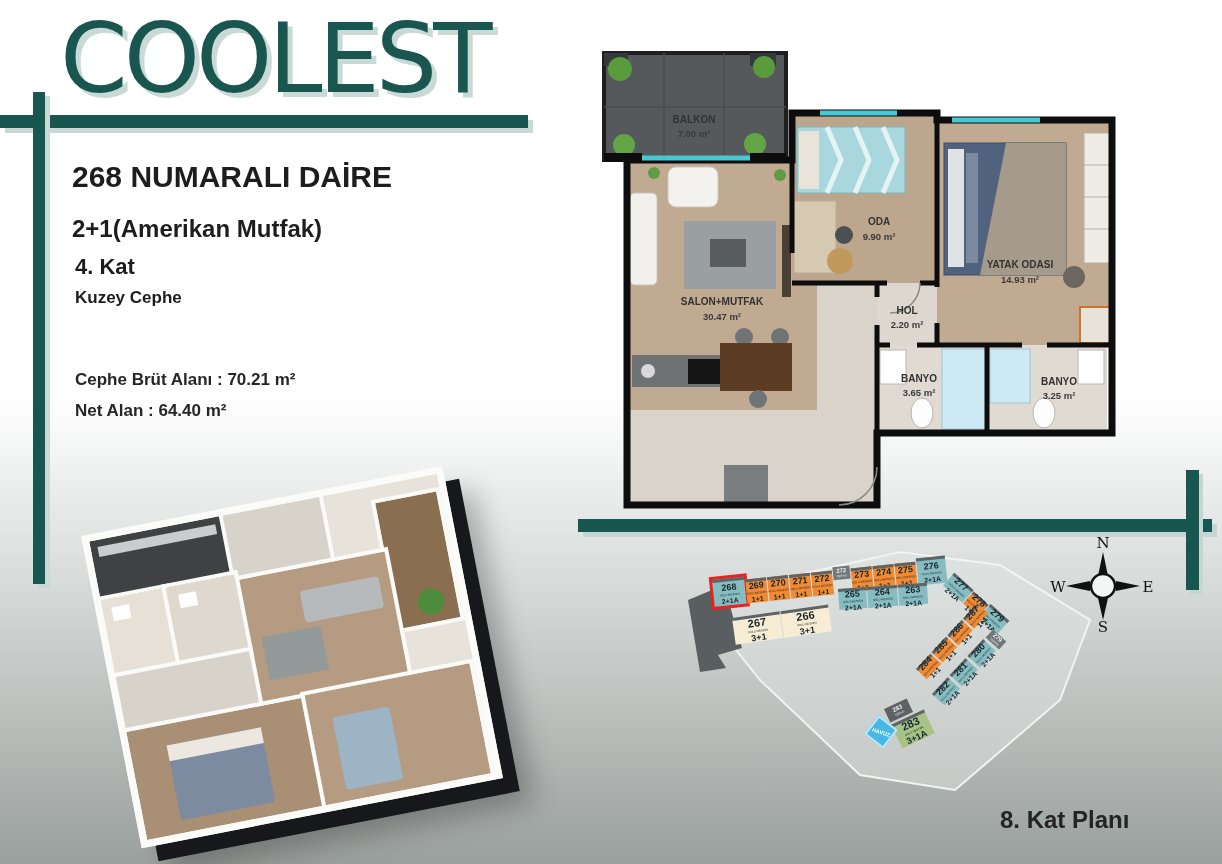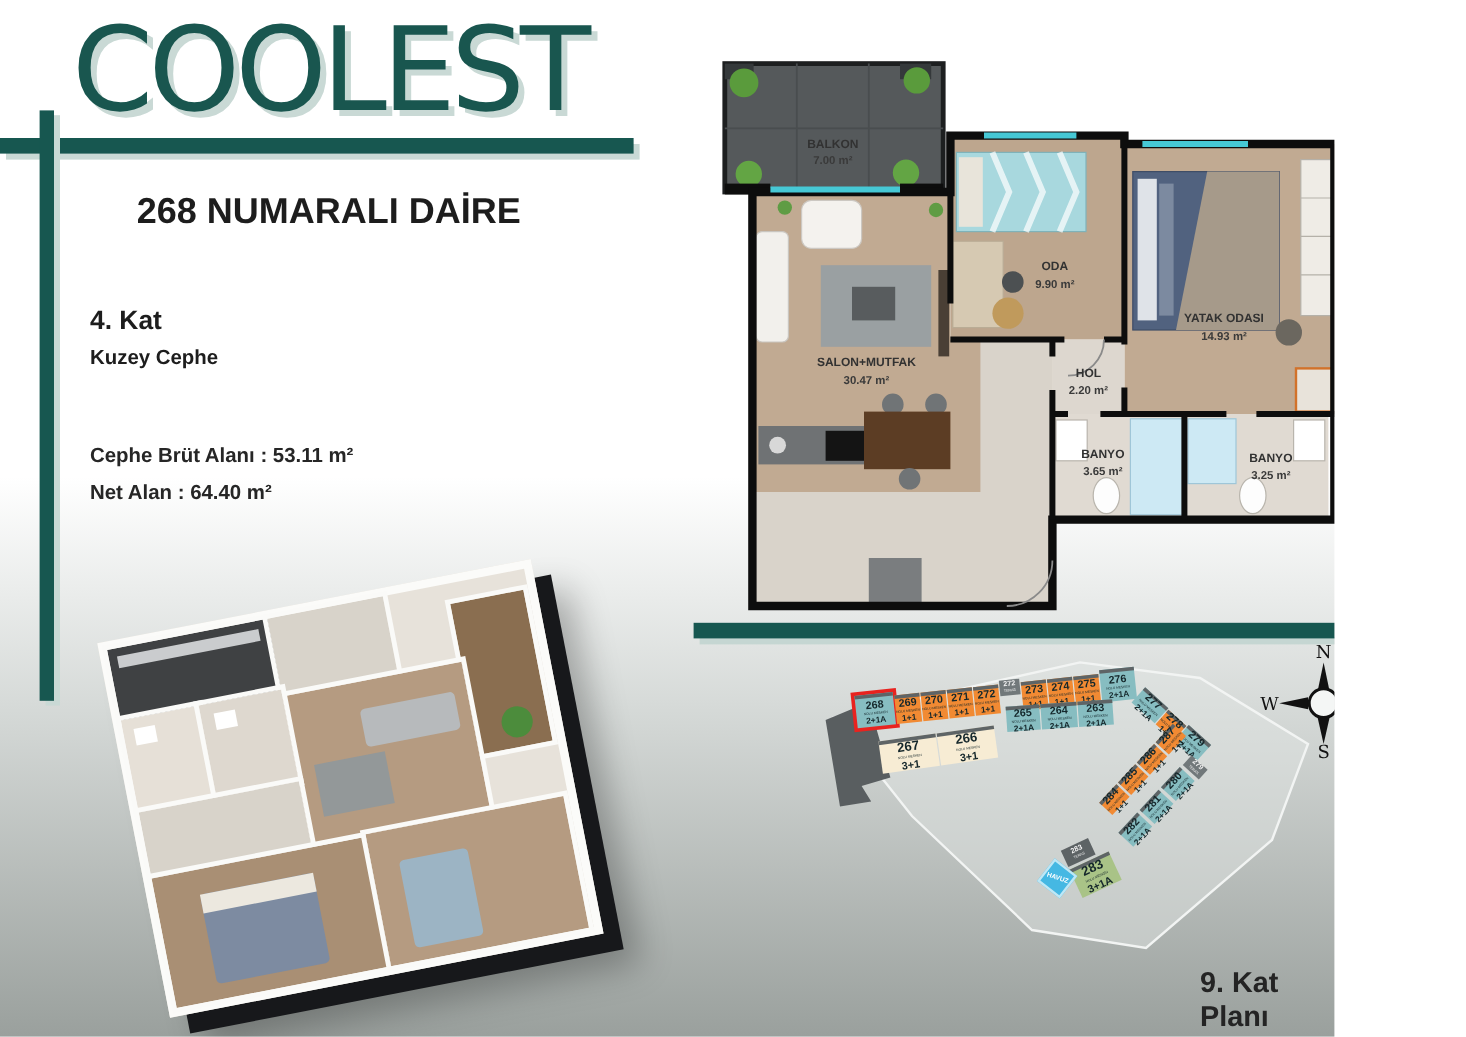--- a/index.html
+++ b/index.html
@@ -1,35 +1,35 @@
 <!DOCTYPE html>
 <html><head>
 <meta charset="utf-8">
 <style>
   html,body{margin:0;padding:0;}
   body{font-family:"Liberation Sans",sans-serif;}
-  .page{position:relative;width:1112px;height:864px;overflow:hidden;
+  .page{position:relative;width:1222px;height:864px;overflow:hidden;
         background:linear-gradient(180deg,#ffffff 0%,#ffffff 46%,#d6dad8 68%,#9aa09d 100%);}
 
   
   .logo{position:absolute;left:60px;top:2px;font-family:"DejaVu Sans",sans-serif;
         font-size:97px;font-weight:400;letter-spacing:-4px;color:#19564f;
         text-shadow:5px 5px 0 #c9d9d5;}
   .hbar1{position:absolute;left:0;top:115px;width:528px;height:13px;background:#175750;
          box-shadow:5px 5px 0 #c9d9d5;}
   .vbar1{position:absolute;left:33px;top:92px;width:12px;height:492px;background:#175750;
          box-shadow:5px 4px 0 #c9d9d5;}
   .hbar2{position:absolute;left:578px;top:519px;width:634px;height:13px;background:#175750;
          box-shadow:5px 5px 0 #c5d6d2;}
   .vbar2{position:absolute;left:1186px;top:470px;width:13px;height:120px;background:#175750;
          box-shadow:4px 4px 0 #c5d6d2;}
 
   
   .info{position:absolute;color:#1d1d1d;}
-  .t-title{left:72px;top:160px;font-size:30px;font-weight:bold;margin-left:42px;}
+  .t-title{left:72px;top:160px;font-size:30px;font-weight:bold;}
   .t-type{left:72px;top:215px;font-size:24px;font-weight:bold;}
   .t-kat{left:75px;top:254px;font-size:22px;font-weight:bold;}
   .t-cephe{left:75px;top:288px;font-size:17px;font-weight:bold;}
   .t-area{left:75px;top:370px;font-size:17px;font-weight:bold;color:#262626;}
   .t-area2{left:75px;top:401px;font-size:17px;font-weight:bold;color:#262626;}
 
   
   .plan{position:absolute;left:592px;top:25px;width:530px;height:492px;}
   .plan text{font-family:"Liberation Sans",sans-serif;}
   .rn{font-size:10px;font-weight:bold;fill:#323232;}
@@ -68,25 +68,26 @@
 
 <div class="page">
 
   <div class="logo">COOLEST</div>
   <div class="hbar1"></div>
   <div class="vbar1"></div>
   <div class="hbar2"></div>
   <div class="vbar2"></div>
 
   <div class="info t-title">268 NUMARALI DAİRE</div>
+  <div class="info t-type">2+1(Amerikan Mutfak)</div>
   <div class="info t-kat">4. Kat</div>
   <div class="info t-cephe">Kuzey Cephe</div>
   <div class="info t-area">
     <span>Cephe Brüt Alanı :</span>
-    <span>53.11 m²</span>
+    <span>70.21 m²</span>
   </div>
   <div class="info t-area2">
     <span>Net Alan :</span>
     <span>64.40 m²</span>
   </div>
 
   <svg class="plan" viewBox="0 0 530 492">
 
     <rect x="12" y="28" width="182" height="107" fill="#55595b" stroke="#1d1f20" stroke-width="4"></rect>
     <path d="M72,28V135 M132,28V135 M12,82H194" stroke="#494d4f" stroke-width="1.5" fill="none"></path>
@@ -366,15 +367,15 @@
     <text x="57" y="100" text-anchor="middle">S</text>
     <text x="12" y="60" text-anchor="middle">W</text>
     <text x="102" y="60" text-anchor="middle">E</text>
     <polygon points="57,20 52,44 62,44" fill="#111"></polygon>
     <polygon points="57,88 52,66 62,66" fill="#111"></polygon>
     <polygon points="20,54 44,49 44,59" fill="#111"></polygon>
     <polygon points="94,54 70,49 70,59" fill="#111"></polygon>
     <circle cx="57" cy="54" r="12" fill="#f4f6f5" stroke="#111" stroke-width="2.5"></circle>
   </svg>
 
-  <div class="caption">9. Kat Planı</div>
+  <div class="caption">8. Kat Planı</div>
 
 </div>
 
 </body></html>

